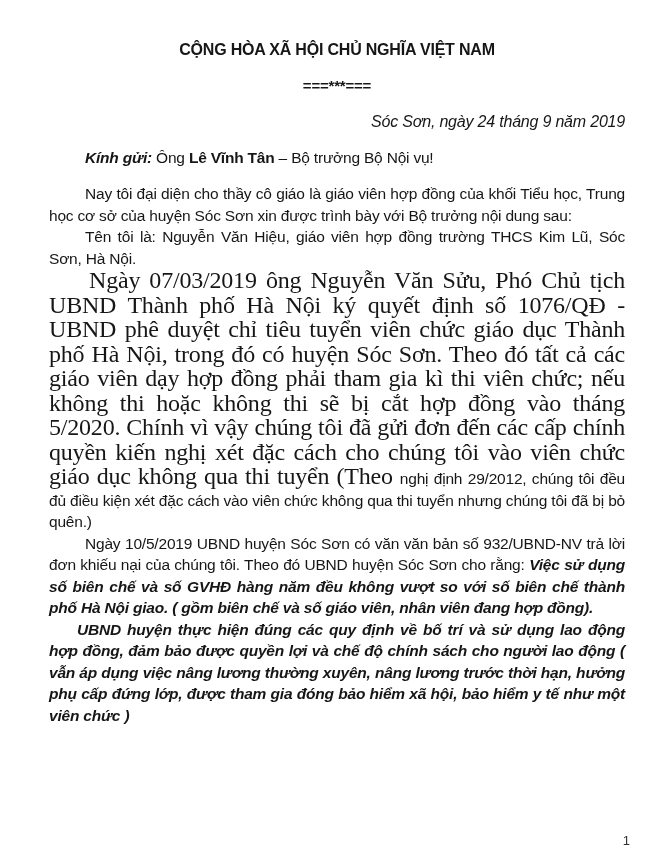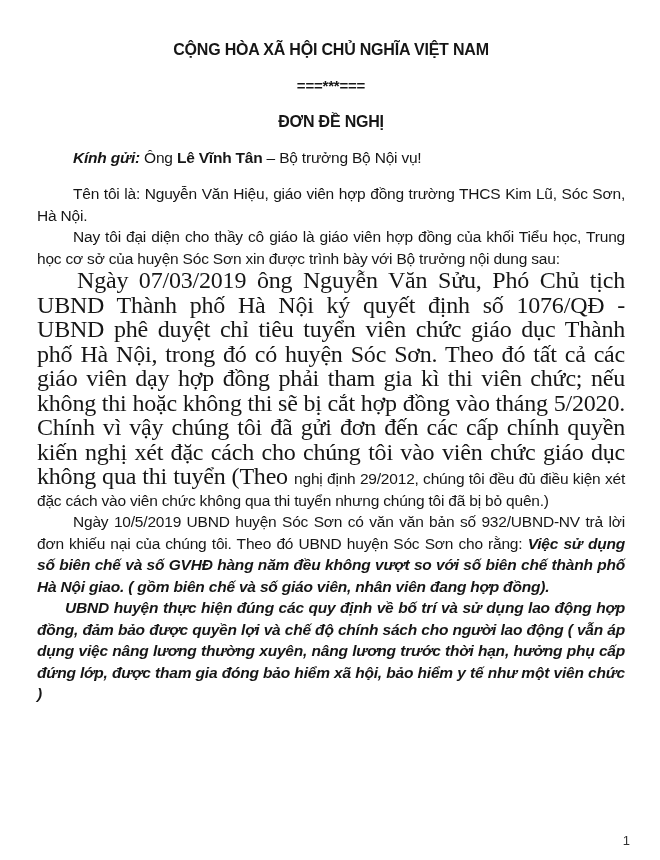--- a/index.html
+++ b/index.html
@@ -5,20 +5,21 @@
   html, body { margin: 0; padding: 0; background: #ffffff; }
   .page {
     position: relative;
     width: 660px;
     height: 860px;
     background: #ffffff;
     color: #161616;
     font-family: "Liberation Sans", sans-serif;
     overflow: hidden;
     box-sizing: border-box;
+    padding-left: 12px;
   }
   .content {
     padding: 40px 35px 0 37px;
   }
   .c  { text-align: center; }
   .r  { text-align: right; }
   .b  { font-weight: bold; }
   .i  { font-style: italic; }
   .bi { font-weight: bold; font-style: italic; }
 
@@ -69,29 +70,29 @@
 <body>
 
 <div class="page">
   <div class="content">
 
     <div class="hline c b">CỘNG HÒA XÃ HỘI CHỦ NGHĨA VIỆT NAM</div>
 
 
     <div class="hline c b divider-line">===***===</div>
 
+    <div class="hline r i">Sóc Sơn, ngày 24 tháng 9 năm 2019</div>
 
-    <div class="hline c b">ĐƠN ĐỀ NGHỊ</div>
 
 
     <p class="salutation"><span class="bi">Kính gửi:</span><span> Ông </span><span class="b">Lê Vĩnh Tân</span><span> – Bộ trưởng Bộ Nội vụ!</span></p>
 
+    <p class="para indent-36">Nay tôi đại diện cho thầy cô giáo là giáo viên hợp đồng của khối Tiểu học, Trung học cơ sở của huyện Sóc Sơn xin được trình bày với Bộ trưởng nội dung sau:</p>
+
     <p class="para indent-36">Tên tôi là: Nguyễn Văn Hiệu, giáo viên hợp đồng trường THCS Kim Lũ, Sóc Sơn, Hà Nội.</p>
-
-    <p class="para indent-36">Nay tôi đại diện cho thầy cô giáo là giáo viên hợp đồng của khối Tiểu học, Trung học cơ sở của huyện Sóc Sơn xin được trình bày với Bộ trưởng nội dung sau:</p>
 
     <p class="para indent-40"><span class="serif-run">Ngày 07/03/2019 ông Nguyễn Văn Sửu, Phó Chủ tịch UBND Thành phố Hà Nội ký quyết định số 1076/QĐ - UBND phê duyệt chỉ tiêu tuyển viên chức giáo dục Thành phố Hà Nội, trong đó có huyện Sóc Sơn. Theo đó tất cả các giáo viên dạy hợp đồng phải tham gia kì thi viên chức; nếu không thi hoặc không thi sẽ bị cắt hợp đồng vào tháng 5/2020. Chính vì vậy chúng tôi đã gửi đơn đến các cấp chính quyền kiến nghị xét đặc cách cho chúng tôi vào viên chức giáo dục không qua thi tuyển (Theo </span><span>nghị định 29/2012, chúng tôi đều đủ điều kiện xét đặc cách vào viên chức không qua thi tuyển nhưng chúng tôi đã bị bỏ quên.)</span></p>
 
     <p class="para indent-36 para-reply"><span>Ngày 10/5/2019 UBND huyện Sóc Sơn có văn văn bản số 932/UBND-NV trả lời đơn khiếu nại của chúng tôi. Theo đó UBND huyện Sóc Sơn cho rằng: </span><span class="bi">Việc sử dụng số biên chế và số GVHĐ hàng năm đều không vượt so với số biên chế thành phố Hà Nội giao. ( gồm biên chế và số giáo viên, nhân viên đang hợp đồng).</span></p>
 
     <p class="para indent-28 para-policy bi">UBND huyện thực hiện đúng các quy định về bố trí và sử dụng lao động hợp đồng, đảm bảo được quyền lợi và chế độ chính sách cho người lao động ( vẫn áp dụng việc nâng lương thường xuyên, nâng lương trước thời hạn, hưởng phụ cấp đứng lớp, được tham gia đóng bảo hiểm xã hội, bảo hiểm y tế như một viên chức )</p>
 
 
   </div>
 

